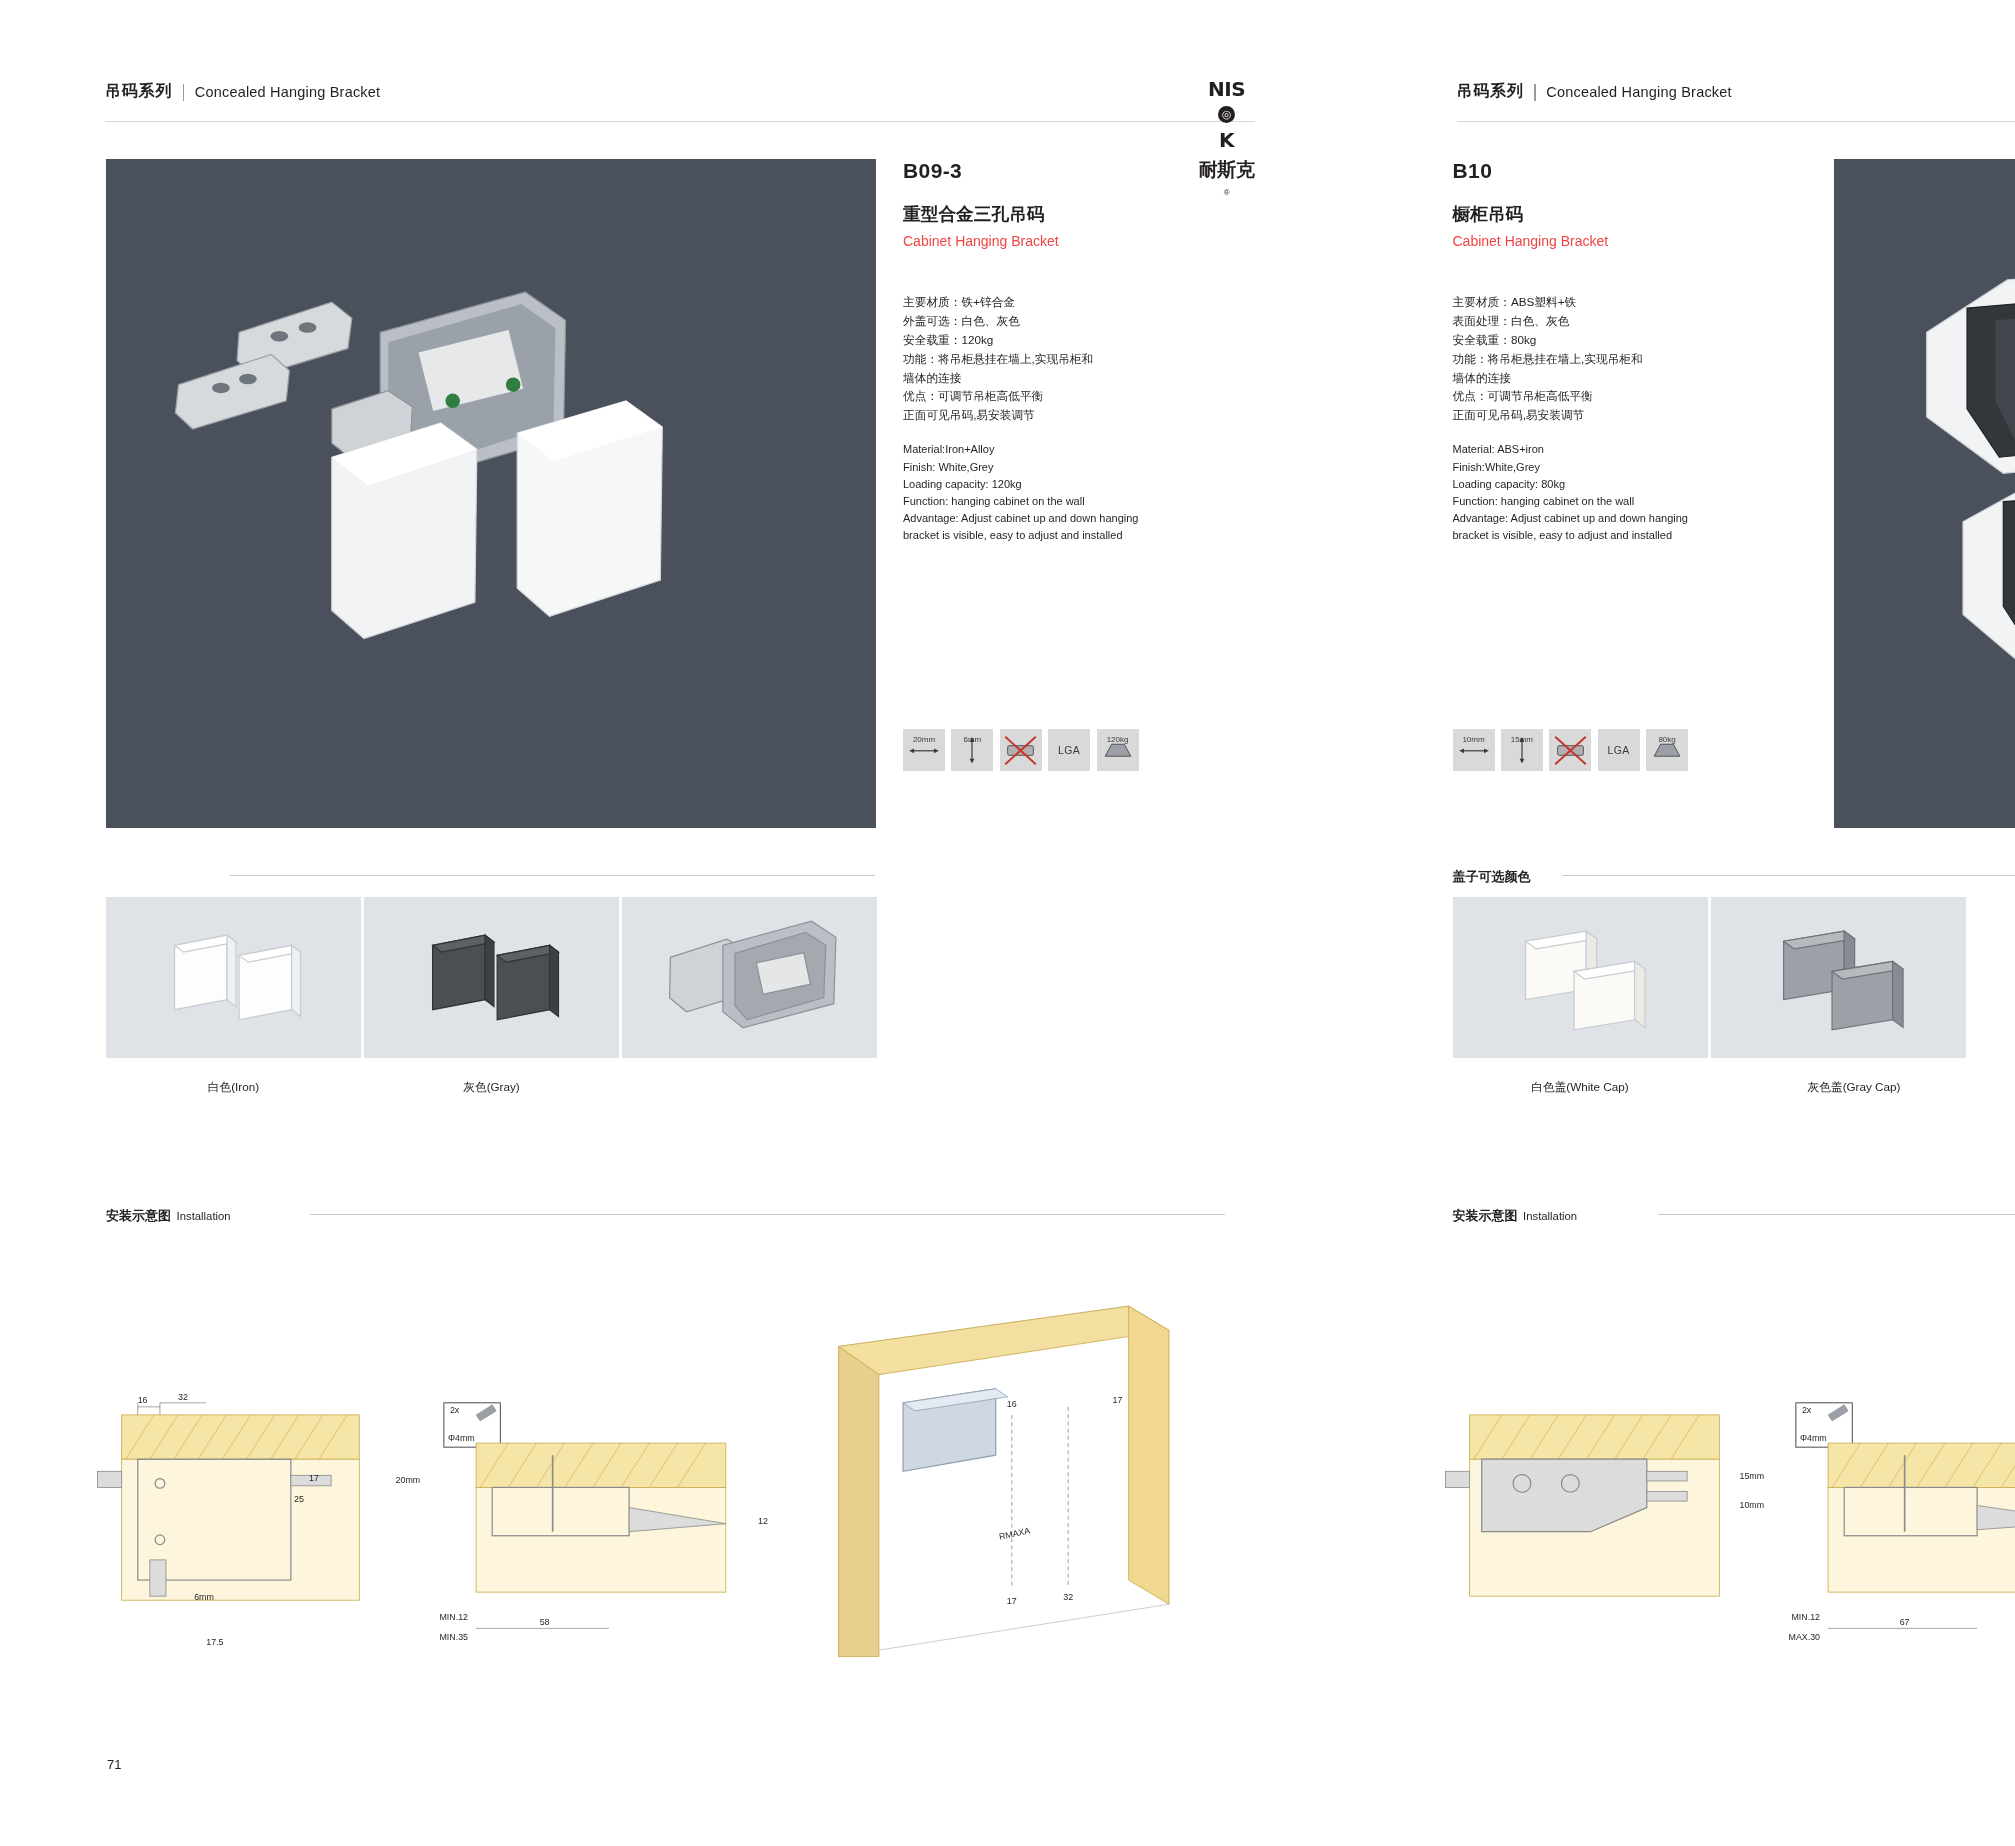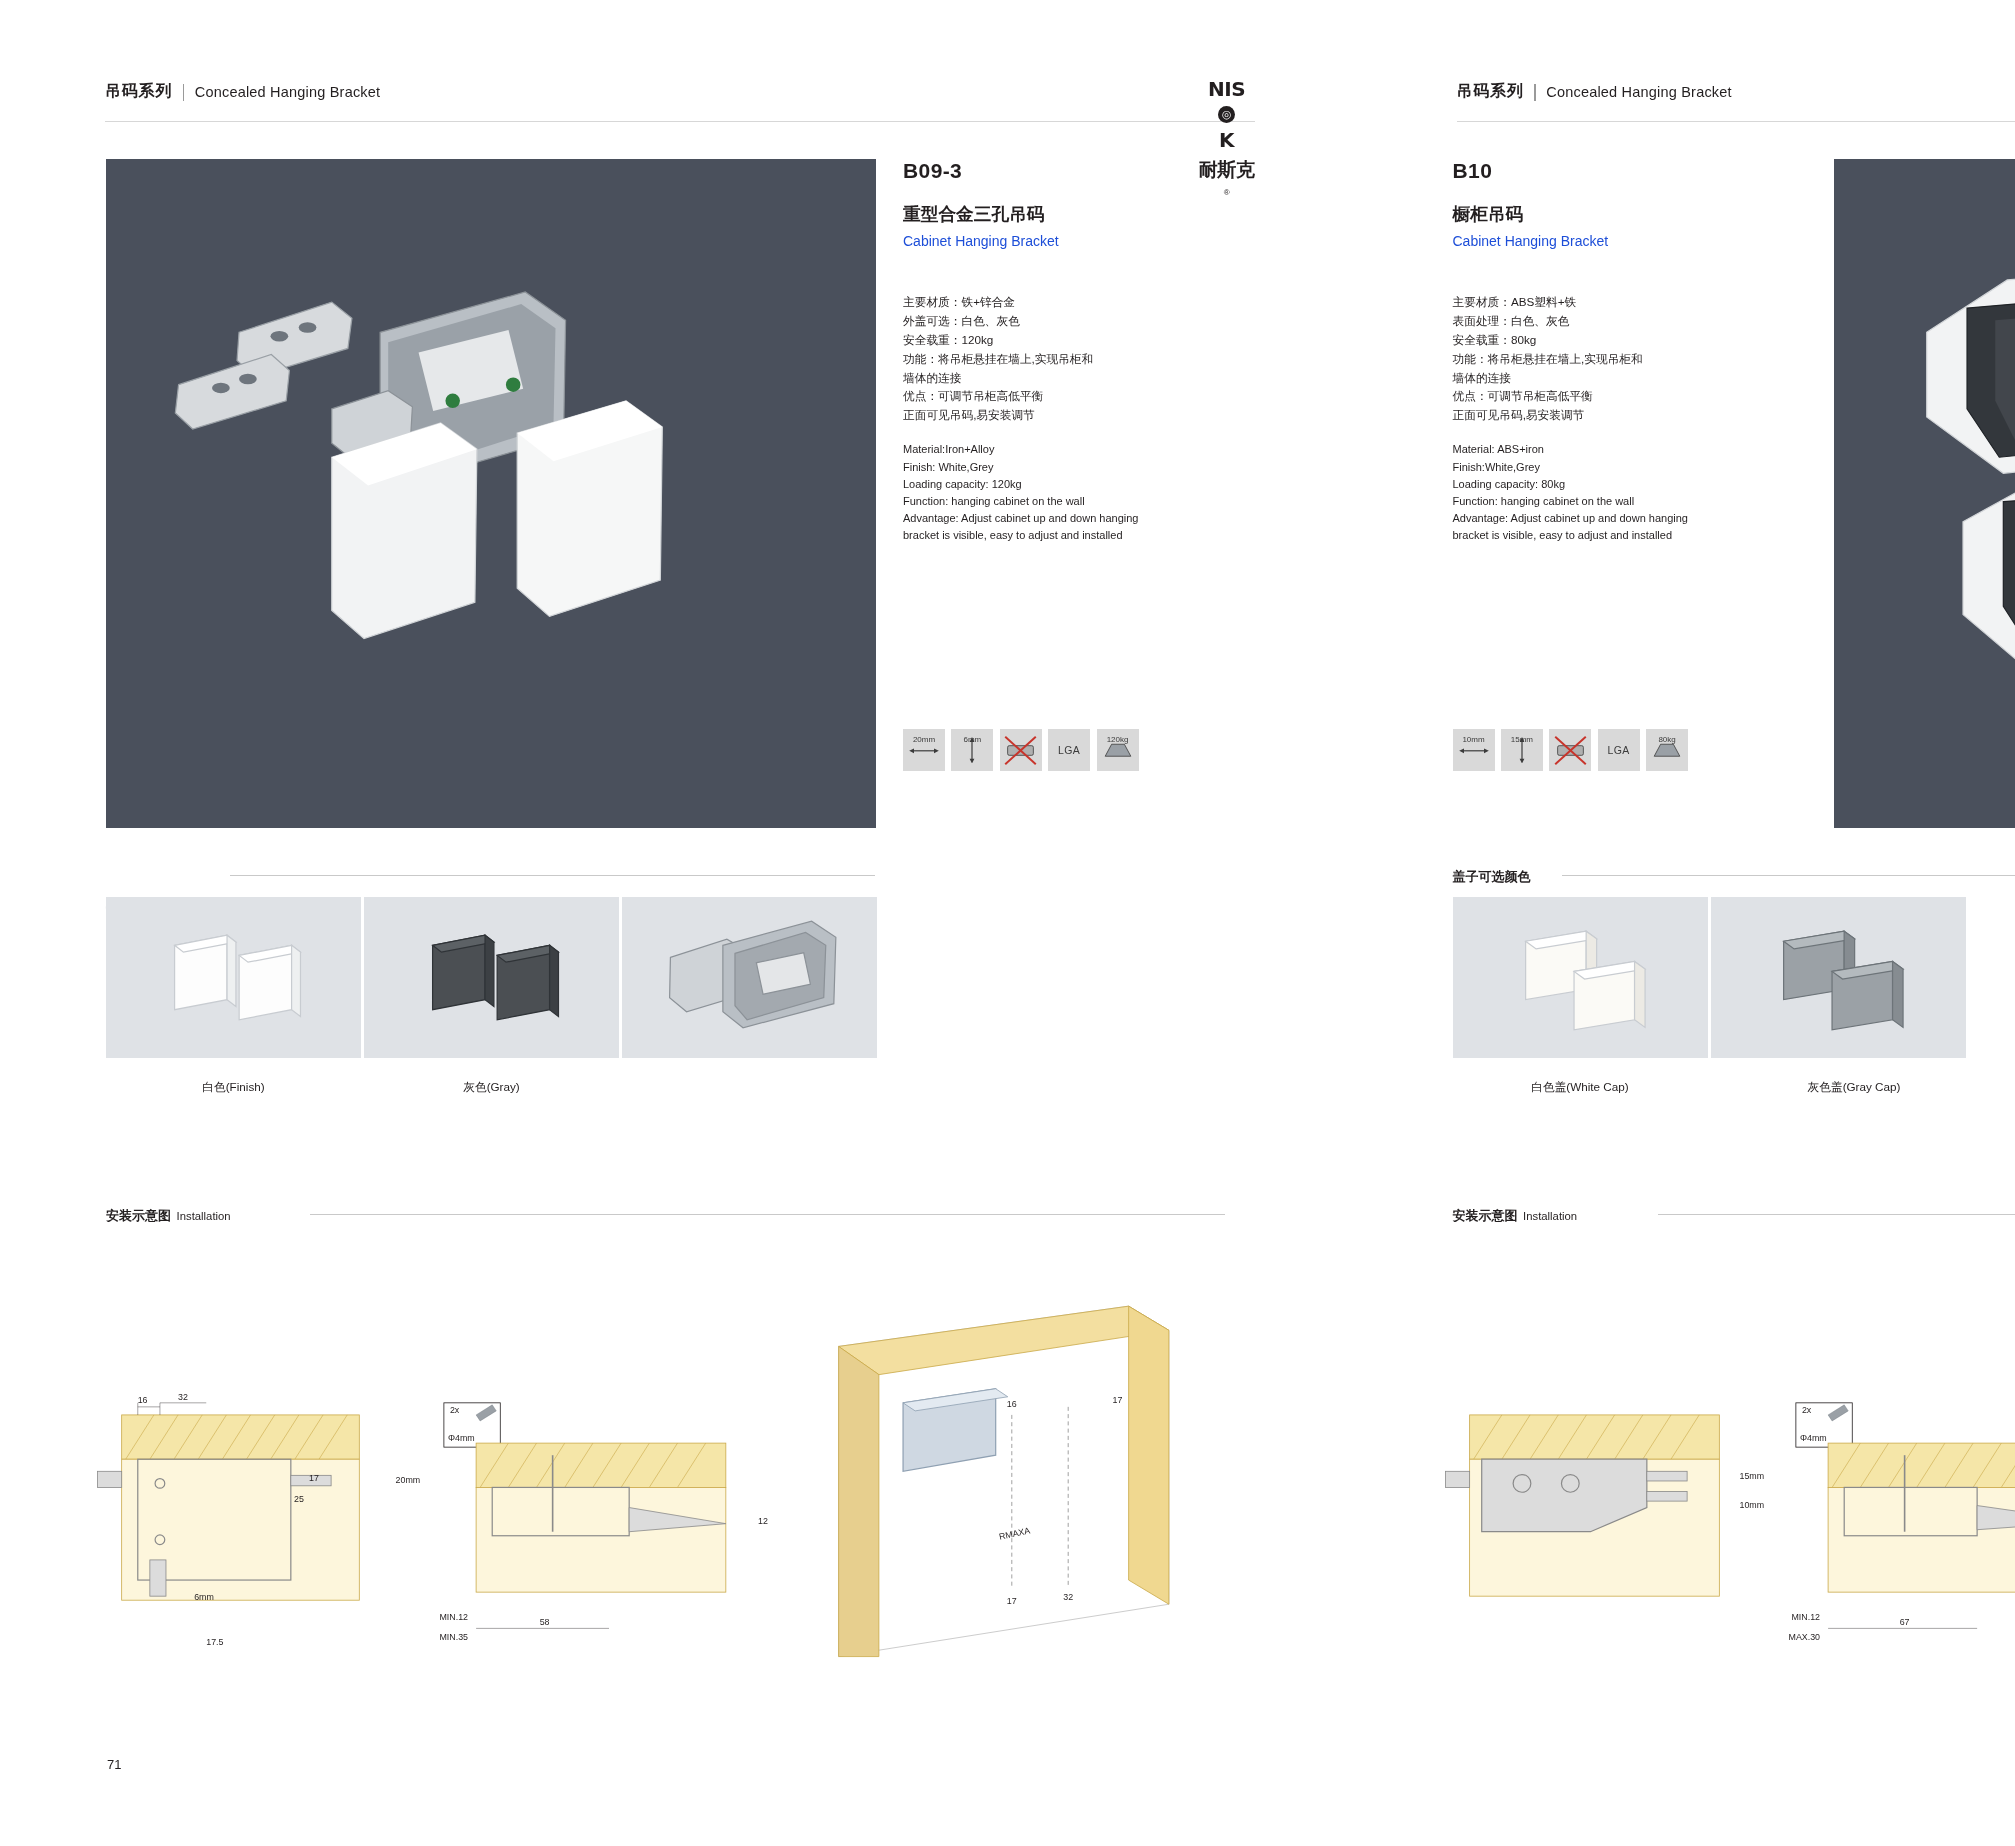--- a/index.html
+++ b/index.html
@@ -29,21 +29,21 @@
   .hero{position:absolute;top:159px;width:770px;height:669px;background:#4a505c;}
   .page.left .hero{left:106px;}
   .page.right .hero{right:99px;}
   .hero svg{display:block;width:100%;height:100%;}
 
   .info{position:absolute;top:159px;width:363px;}
   .page.left .info{left:903px;}
   .page.right .info{left:101px;}
   .code{font-size:21px;font-weight:bold;color:#231f20;letter-spacing:0.4px;}
   .pname-cn{font-size:17.7px;font-weight:bold;margin-top:19.3px;color:#231f20;font-family:Liberation Mono, monospace;}
-  .pname-en{font-size:14px;margin-top:6.4px;color:#1d4ed8;}
+  .pname-en{font-size:14px;margin-top:6.4px;color:#ef4444;}
   .specs-cn{margin-top:44px;font-size:11.7px;line-height:1.62;color:#231f20;}
   .specs-en{margin-top:16px;font-size:11px;line-height:1.56;color:#231f20;}
 
   .iconrow{position:absolute;top:729px;display:flex;gap:6.4px;}
   .page.left .iconrow{left:903px;}
   .page.right .iconrow{left:101px;}
   .ibox{width:42px;height:42px;background:#d9d9d9;position:relative;display:flex;align-items:center;justify-content:center;}
   .ibox .lbl{position:absolute;top:5.6px;left:0;right:0;text-align:center;font-size:8px;color:#3b3b3b;}
   .ibox .lgatxt{font-size:10.5px;color:#3b3b3b;letter-spacing:0.4px;}
   .ibox svg{display:block;}
@@ -212,21 +212,21 @@
           <g stroke="#8c9298" stroke-width="3">
             <polygon points="120,150 260,105 320,140 310,240 160,285 118,250" fill="#cfd3d7"></polygon>
             <polygon points="250,120 470,60 530,100 525,265 300,325 250,285" fill="#b9bfc5"></polygon>
             <polygon points="280,140 455,88 505,120 500,250 310,305 280,270" fill="#a3a9af"></polygon>
             <rect x="340" y="150" width="120" height="80" fill="#e4e6e8" transform="rotate(-12 400 190)"></rect>
           </g>
         </svg>
       </div>
     </div>
 
-    <div class="swlabel" style="left:106px;top:1080px;width:255px;">白色(Finish)</div>
+    <div class="swlabel" style="left:106px;top:1080px;width:255px;">白色(Iron)</div>
     <div class="swlabel" style="left:364px;top:1080px;width:255px;">灰色(Gray)</div>
 
     <div class="inst-title" style="left:106px;top:1207px;">
       <span>安装示意图</span><span class="en">Installation</span>
     </div>
     <div class="inst-rule" style="left:310px;top:1214px;width:915px;"></div>
 
     <div class="diagrams" style="left:73px;top:1282px;width:1209px;height:435px;">
       <svg viewBox="0 0 3000 1080" width="1209" height="435">
 

